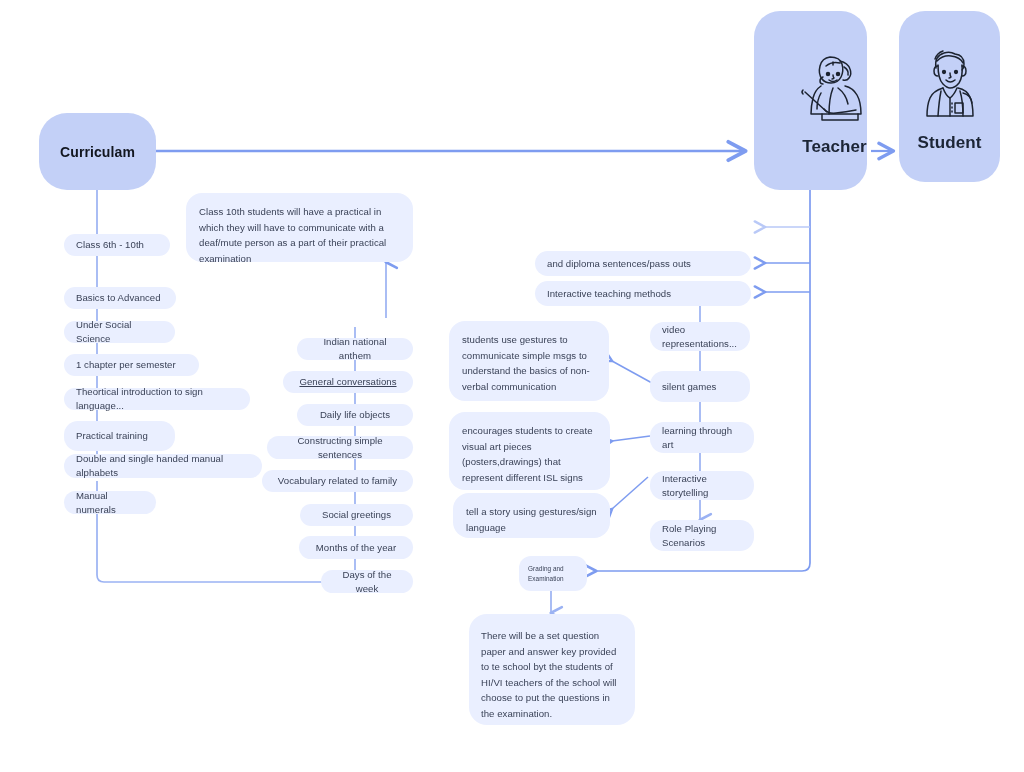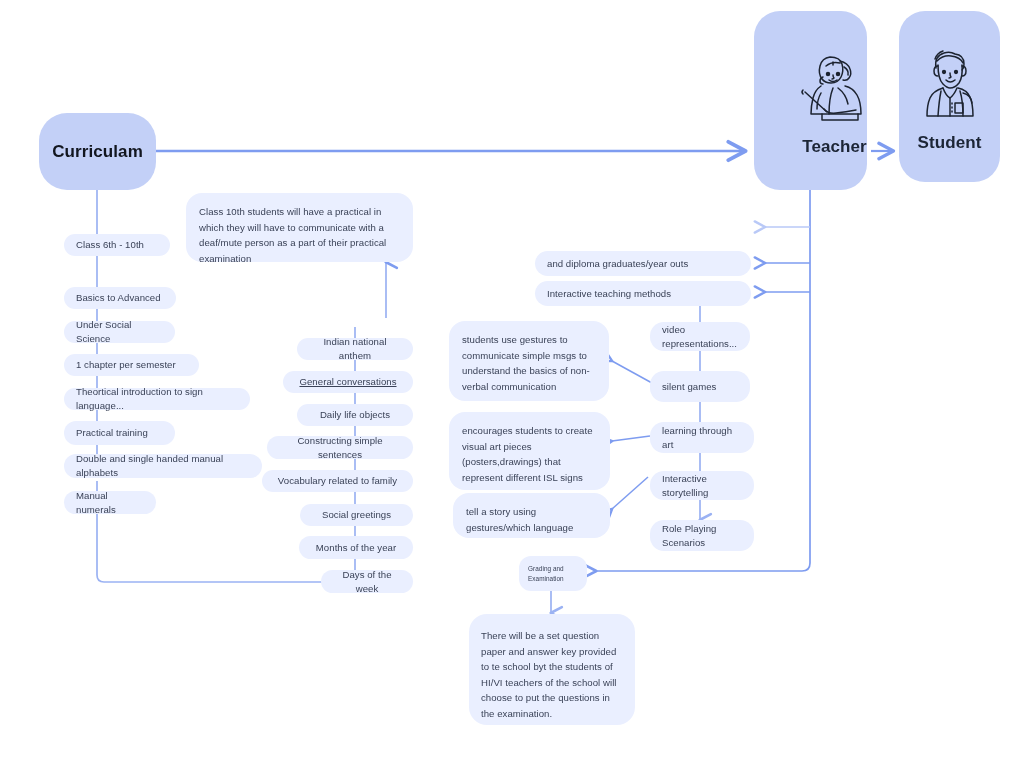--- a/index.html
+++ b/index.html
@@ -66,21 +66,21 @@
   .curriculam {
     position: absolute;
     box-sizing: border-box;
     background: #c3d0f7;
     border-radius: 28px;
     display: flex;
     align-items: center;
     justify-content: center;
   }
   .curriculam .c-label {
-    font-size: 17px;
+    font-size: 14px;
     font-weight: bold;
     color: #12161f;
     letter-spacing: 0.1px;
     text-align: right;
   }
   .tiny { font-size: 6.4px; line-height: 1.5; }
 </style>
 </head>
 <body>
 
@@ -217,21 +217,21 @@
   </div>
   <div class="node leftal" style="left:64px; top:321px; width:111px; height:22px;">
     <span>Under Social Science</span>
   </div>
   <div class="node leftal" style="left:64px; top:354px; width:135px; height:22px;">
     <span>1 chapter per semester</span>
   </div>
   <div class="node leftal" style="left:64px; top:388px; width:186px; height:22px;">
     <span>Theortical introduction to sign language...</span>
   </div>
-  <div class="node leftal" style="left:64px; top:421px; width:111px; height:24px;">
+  <div class="node leftal" style="left:64px; top:421px; width:111px; height:30px;">
     <span>Practical training</span>
   </div>
   <div class="node leftal" style="left:64px; top:454px; width:198px; height:24px;">
     <span>Double and single handed manual alphabets</span>
   </div>
   <div class="node leftal" style="left:64px; top:491px; width:92px; height:23px;">
     <span>Manual numerals</span>
   </div>
 
   <div class="node para" style="left:186px; top:193px; width:227px; height:69px;">
@@ -256,21 +256,21 @@
     <span>Social greetings</span>
   </div>
   <div class="node center" style="left:299px; top:536px; width:114px; height:23px;">
     <span>Months of the year</span>
   </div>
   <div class="node center" style="left:321px; top:570px; width:92px; height:23px;">
     <span>Days of the week</span>
   </div>
 
   <div class="node leftal" style="left:535px; top:251px; width:216px; height:25px;">
-    <span>and diploma graduates/year outs</span>
+    <span>and diploma sentences/pass outs</span>
   </div>
   <div class="node leftal" style="left:535px; top:281px; width:216px; height:25px;">
     <span>Interactive teaching methods</span>
   </div>
 
   <div class="node leftal" style="left:650px; top:322px; width:100px; height:29px;">
     <span>video representations...</span>
   </div>
   <div class="node leftal" style="left:650px; top:371px; width:100px; height:31px;">
     <span>silent games</span>
@@ -285,21 +285,21 @@
     <span>Role Playing Scenarios</span>
   </div>
 
   <div class="node para" style="left:449px; top:412px; width:161px; height:78px;">
     <span>encourages students to create visual art pieces (posters,drawings) that represent different ISL signs</span>
   </div>
   <div class="node para" style="left:449px; top:321px; width:160px; height:80px;">
     <span>students use gestures to communicate simple msgs to understand the basics of non-verbal communication</span>
   </div>
   <div class="node para" style="left:453px; top:493px; width:157px; height:45px;">
-    <span>tell a story using gestures/which language</span>
+    <span>tell a story using gestures/sign language</span>
   </div>
 
   <div class="node para tiny" style="left:519px; top:556px; width:68px; height:35px; border-radius:12px; padding:8px 9px;">
     <span>Grading and Examination</span>
   </div>
   <div class="node para" style="left:469px; top:614px; width:166px; height:111px; border-radius:18px; padding:14px 12px;">
     <span>There will be a set question paper and answer key provided to te school byt the students of HI/VI teachers of the school will choose to put the questions in the examination.</span>
   </div>
 
 </div>

